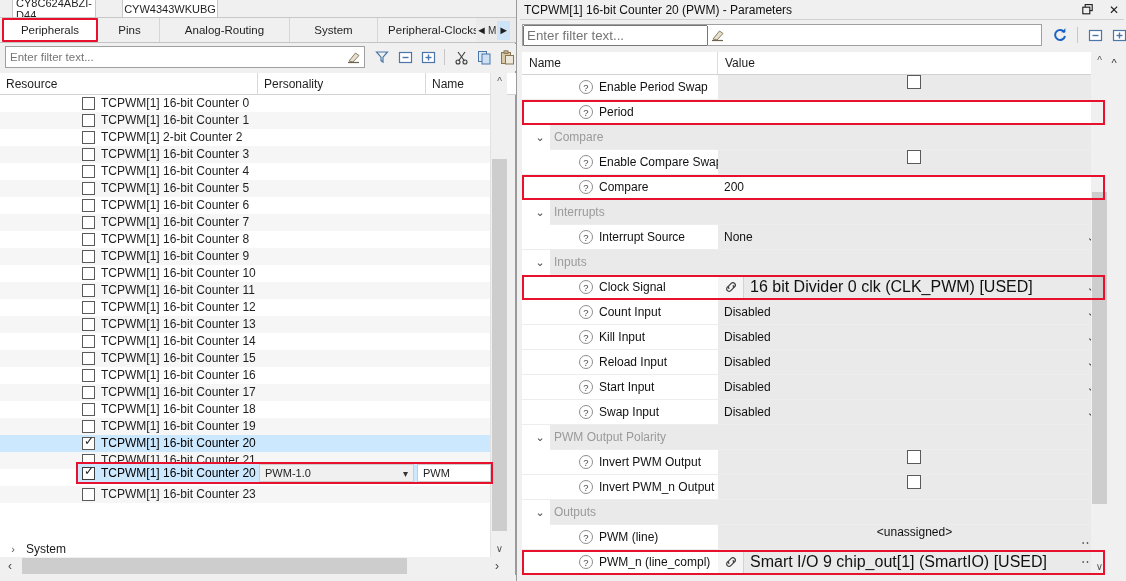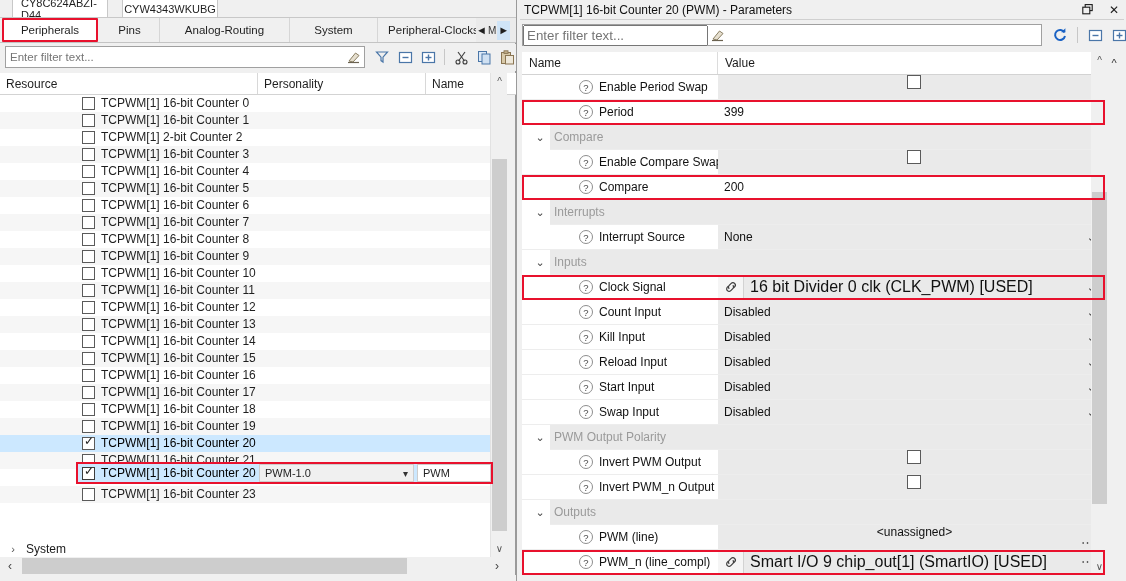--- a/index.html
+++ b/index.html
@@ -24,21 +24,21 @@
   
   .devtabs { position: absolute; left: 0; top: 0; width: 516px; height: 18px; background: #f0f0f0; }
   .devtab {
     position: absolute; top: 0; height: 18px;
     background: #ffffff;
     border: 1px solid #c8c8c8; border-bottom: none; border-top: none;
     font-size: 11px; color: #1f1f1f;
     display: flex; align-items: center; justify-content: center;
     padding: 0 8px;
   }
-  .devtab.t0 { left: 12px; width: 96px; }
+  .devtab.t0 { left: 12px; width: 84px; }
   .devtab.t1 { left: 122px; width: 96px; }
   .devtabs-rest { position: absolute; left: 0; top: 17px; width: 516px; height: 1px; background: #c8c8c8; }
 
   
   .tabstrip {
     position: absolute; left: 0; top: 18px; width: 516px; height: 25px;
     background: #f0f0f0; border-bottom: 1px solid #c4c4c4;
   }
   .tab {
     position: absolute; top: 0; height: 24px;
@@ -549,23 +549,20 @@
             <span class="ptx">Enable Period Swap</span>
           </div>
           <div class="pval plain">
             <span class="ckbx"></span>
           </div>
         </div>
         <div class="prow">
           <div class="pname">
             <span class="q">?</span>
             <span class="ptx">Period</span>
-          </div>
-          <div class="pval input">
-            <span class="vtx">399</span>
           </div>
           <div class="rhl" style="left: 0px; top: 0px; width: 583px; height: 25px;"></div>
         </div>
         <div class="grow">
           <span class="tw">⌄</span>
           <span class="gname">Compare</span>
           <span class="gfill"></span>
         </div>
         <div class="prow">
           <div class="pname">

